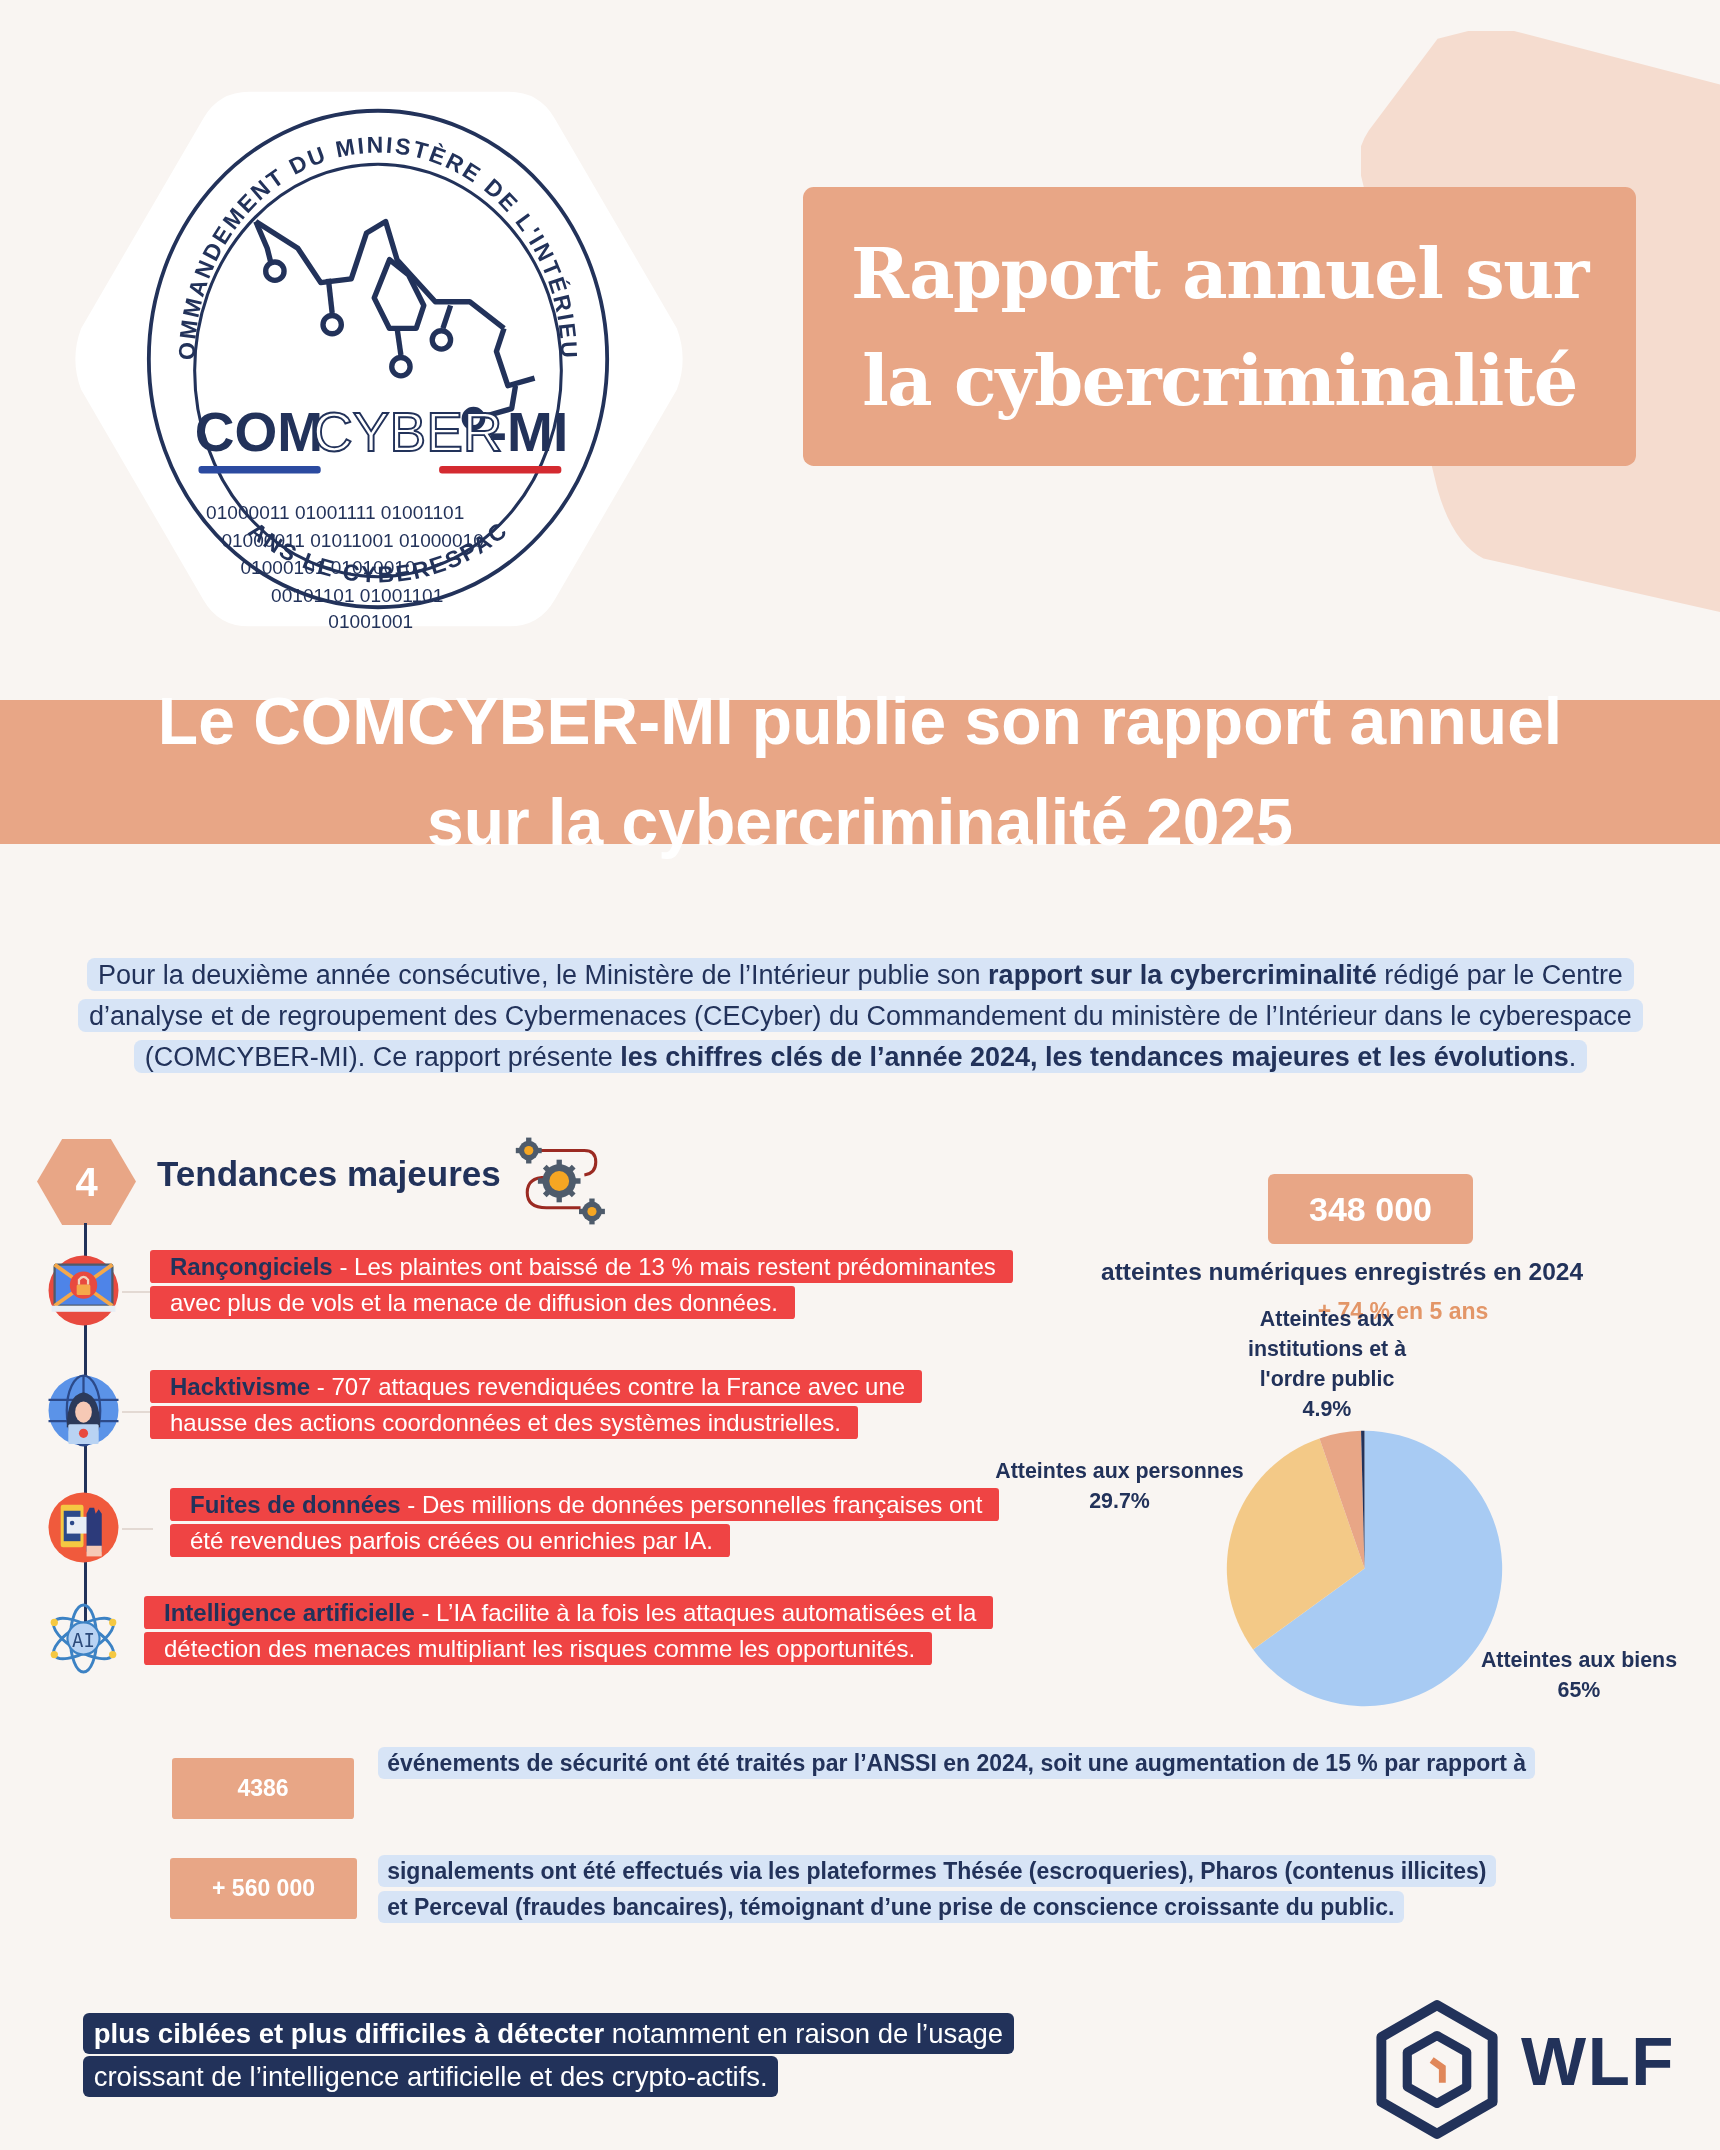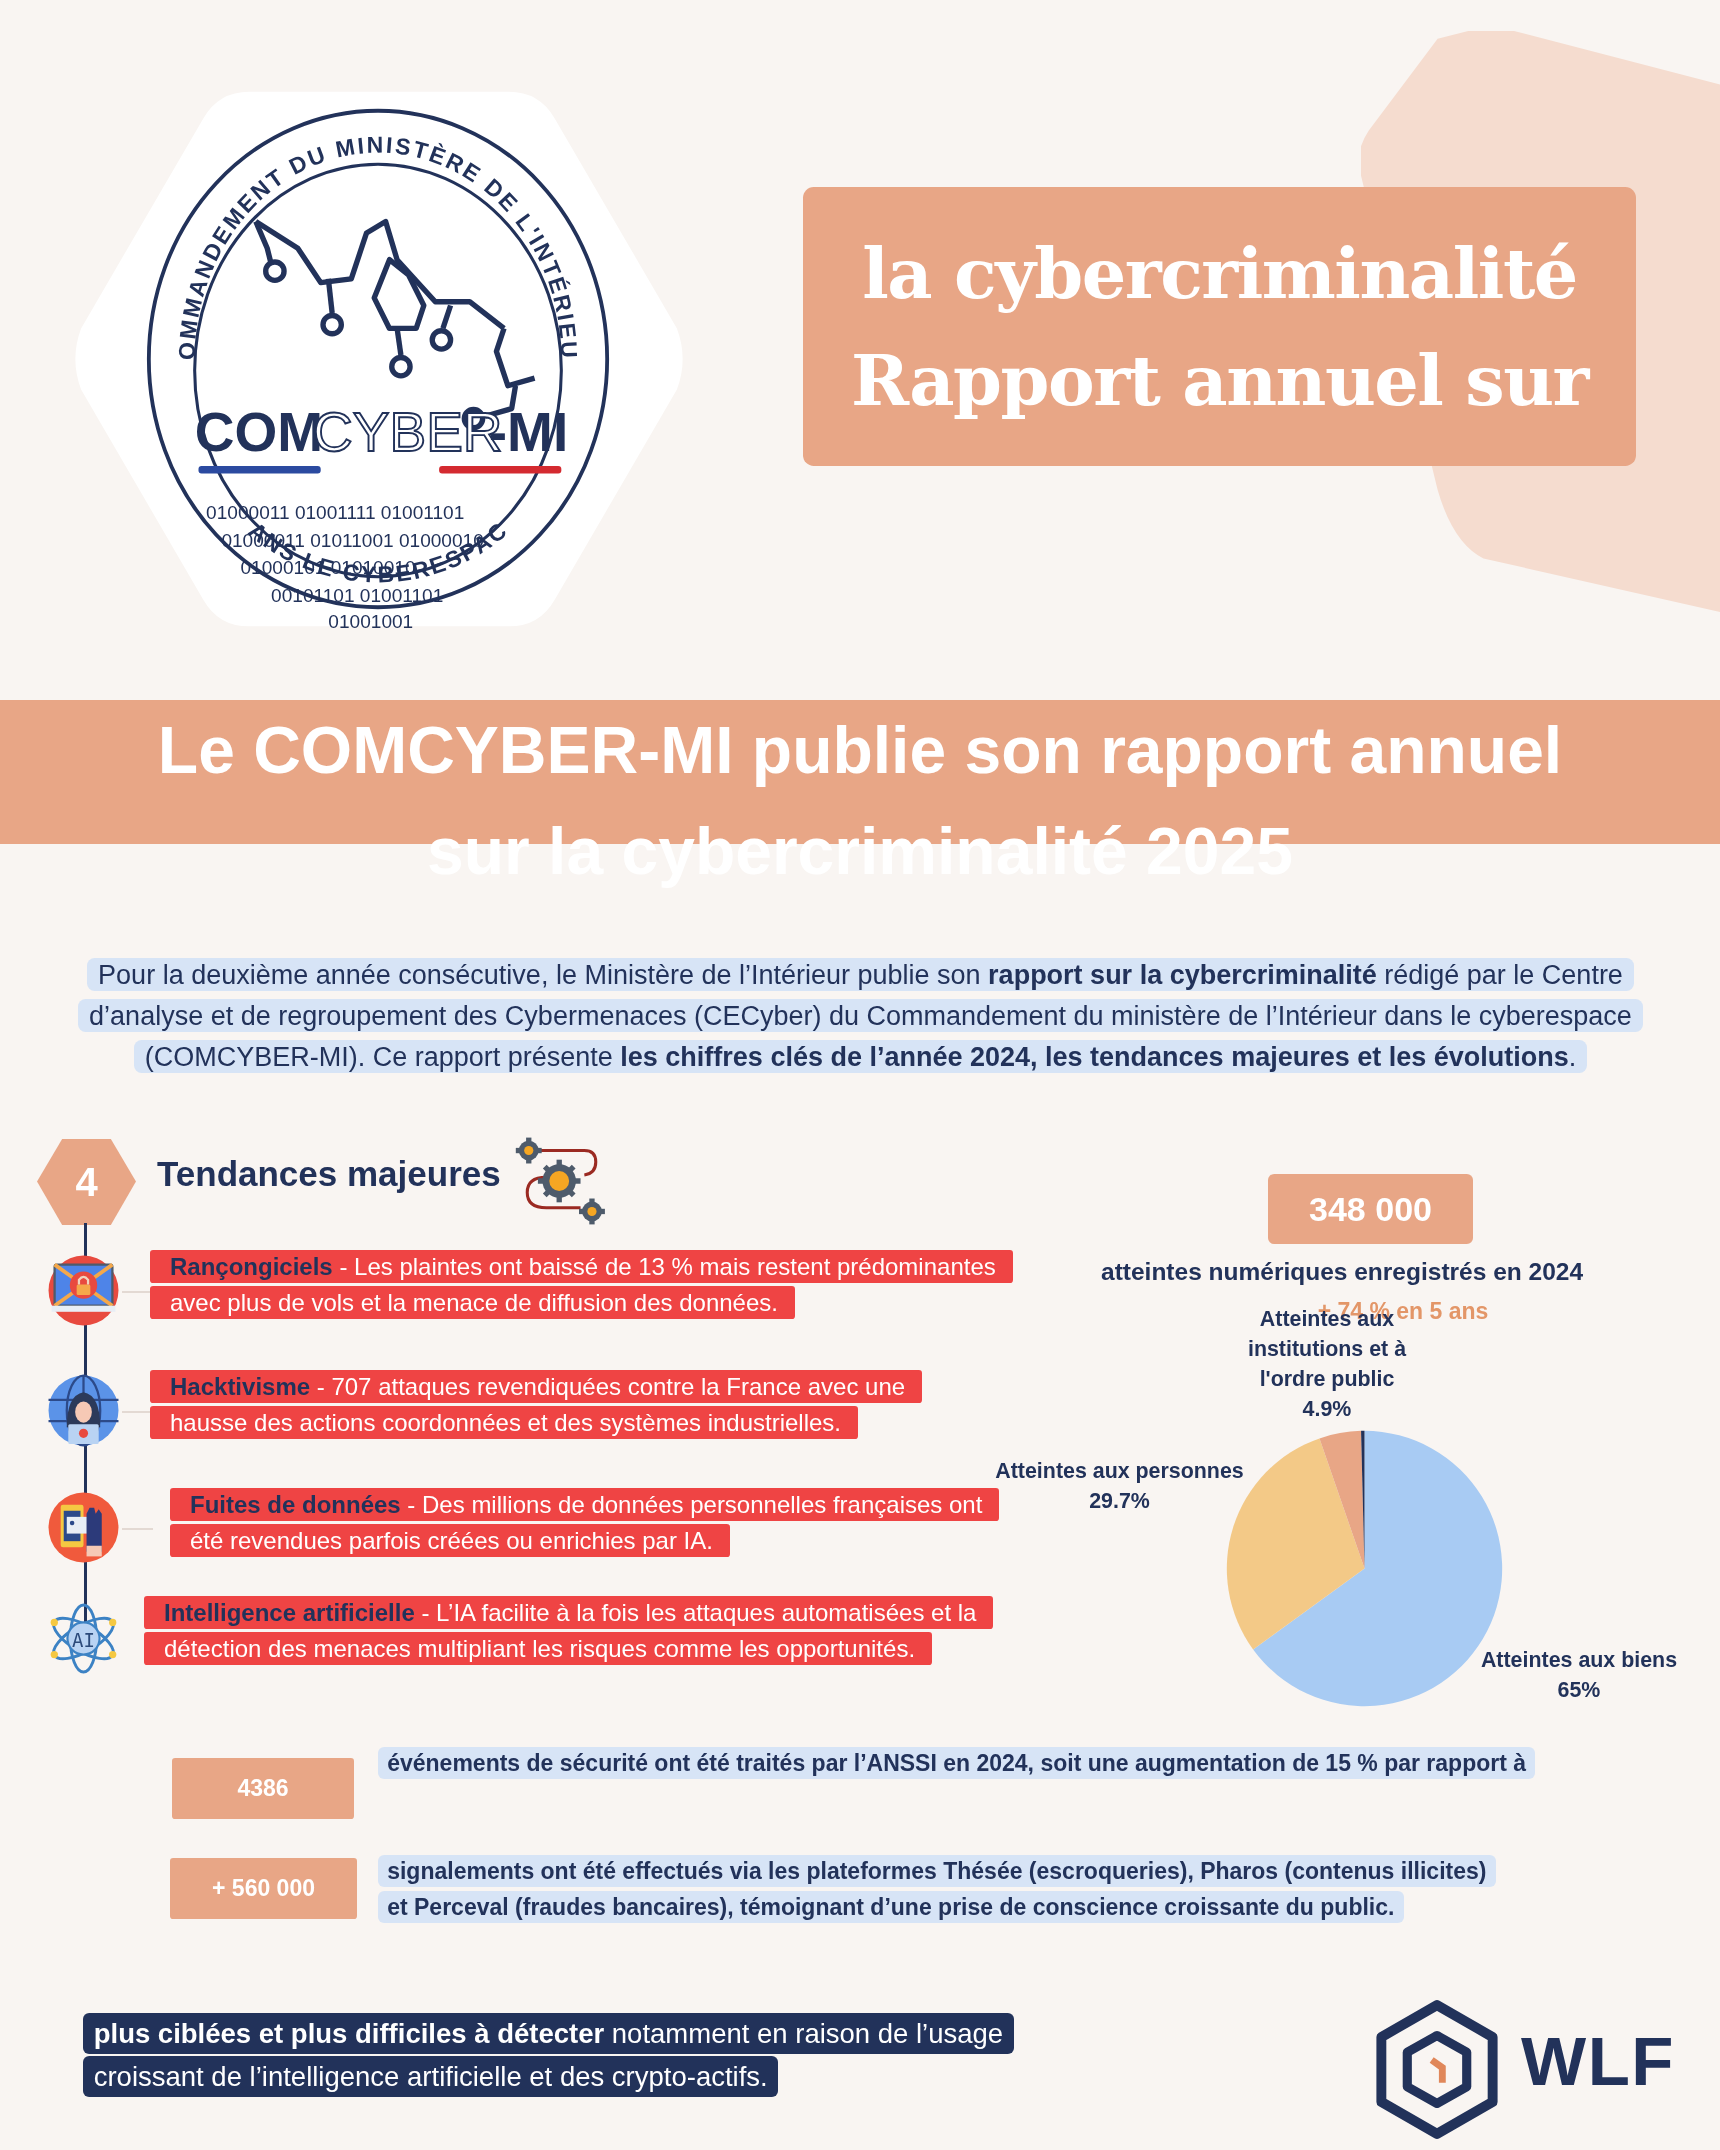--- a/index.html
+++ b/index.html
@@ -15,21 +15,21 @@
   #logo-seal { left: 122px; top: 84px; width: 512px; height: 550px; }
 
   
   #title-box { left: 803px; top: 187px; width: 833px; height: 279px; background: #e8a686; border-radius: 10.7px;
     display: flex; align-items: center; justify-content: center; text-align: center; }
   #title-box .t { color: #fff; font-family: "DejaVu Serif", "Liberation Serif", serif; font-weight: bold;
     font-size: 70px; line-height: 107px; letter-spacing: -1.5px; }
 
   
   #banner { left: 0; top: 700px; width: 1720px; height: 144px; background: #e8a686;
-    display: flex; flex-direction: column; align-items: center; }
+    display: flex; flex-direction: column; align-items: center; justify-content: center; }
   #banner .l { color: #fff; font-weight: bold; font-size: 66px; line-height: 101px; font-family: "Liberation Sans", sans-serif; }
 
   
   .hl { background: #d7e4f6; border-radius: 7.6px; padding: 1.5px 10.7px; box-decoration-break: clone; -webkit-box-decoration-break: clone; }
   #intro { left: 54px; top: 954px; width: 1613px; text-align: center; font-size: 27px; line-height: 41px; color: #22325a; }
   #intro b { font-weight: bold; }
 
   
   #hex4 { left: 37px; top: 1139px; width: 99px; height: 86px; }
   #hex4-num { left: 37px; top: 1139px; width: 99px; height: 86px; display: flex; align-items: center; justify-content: center;
@@ -122,22 +122,22 @@
       <text x="130" y="606">01000011 01011001 01000010</text>
       <text x="155" y="642">01000101 01010010</text>
       <text x="195" y="678">00101101 01001101</text>
       <text x="270" y="712">01001001</text>
     </g>
   </svg>
 </div>
 
 <div class="abs" id="title-box">
   <div class="t">
+    <div>Rapport annuel sur</div>
     <div>la cybercriminalité</div>
-    <div>Rapport annuel sur</div>
   </div>
 </div>
 
 <div class="abs" id="banner">
   <div class="l">Le COMCYBER-MI publie son rapport annuel</div>
   <div class="l">sur la cybercriminalité 2025</div>
 </div>
 
 <div class="abs" id="intro">
   <span class="hl"><span>Pour la deuxième année consécutive, le Ministère de l’Intérieur publie son </span><b>rapport sur la cybercriminalité</b><span> rédigé par le Centre d’analyse et de regroupement des Cybermenaces (CECyber) du Commandement du ministère de l’Intérieur dans le cyberespace (COMCYBER-MI). Ce rapport présente </span><b>les chiffres clés de l’année 2024, les tendances majeures et les évolutions</b><span>.</span></span>

